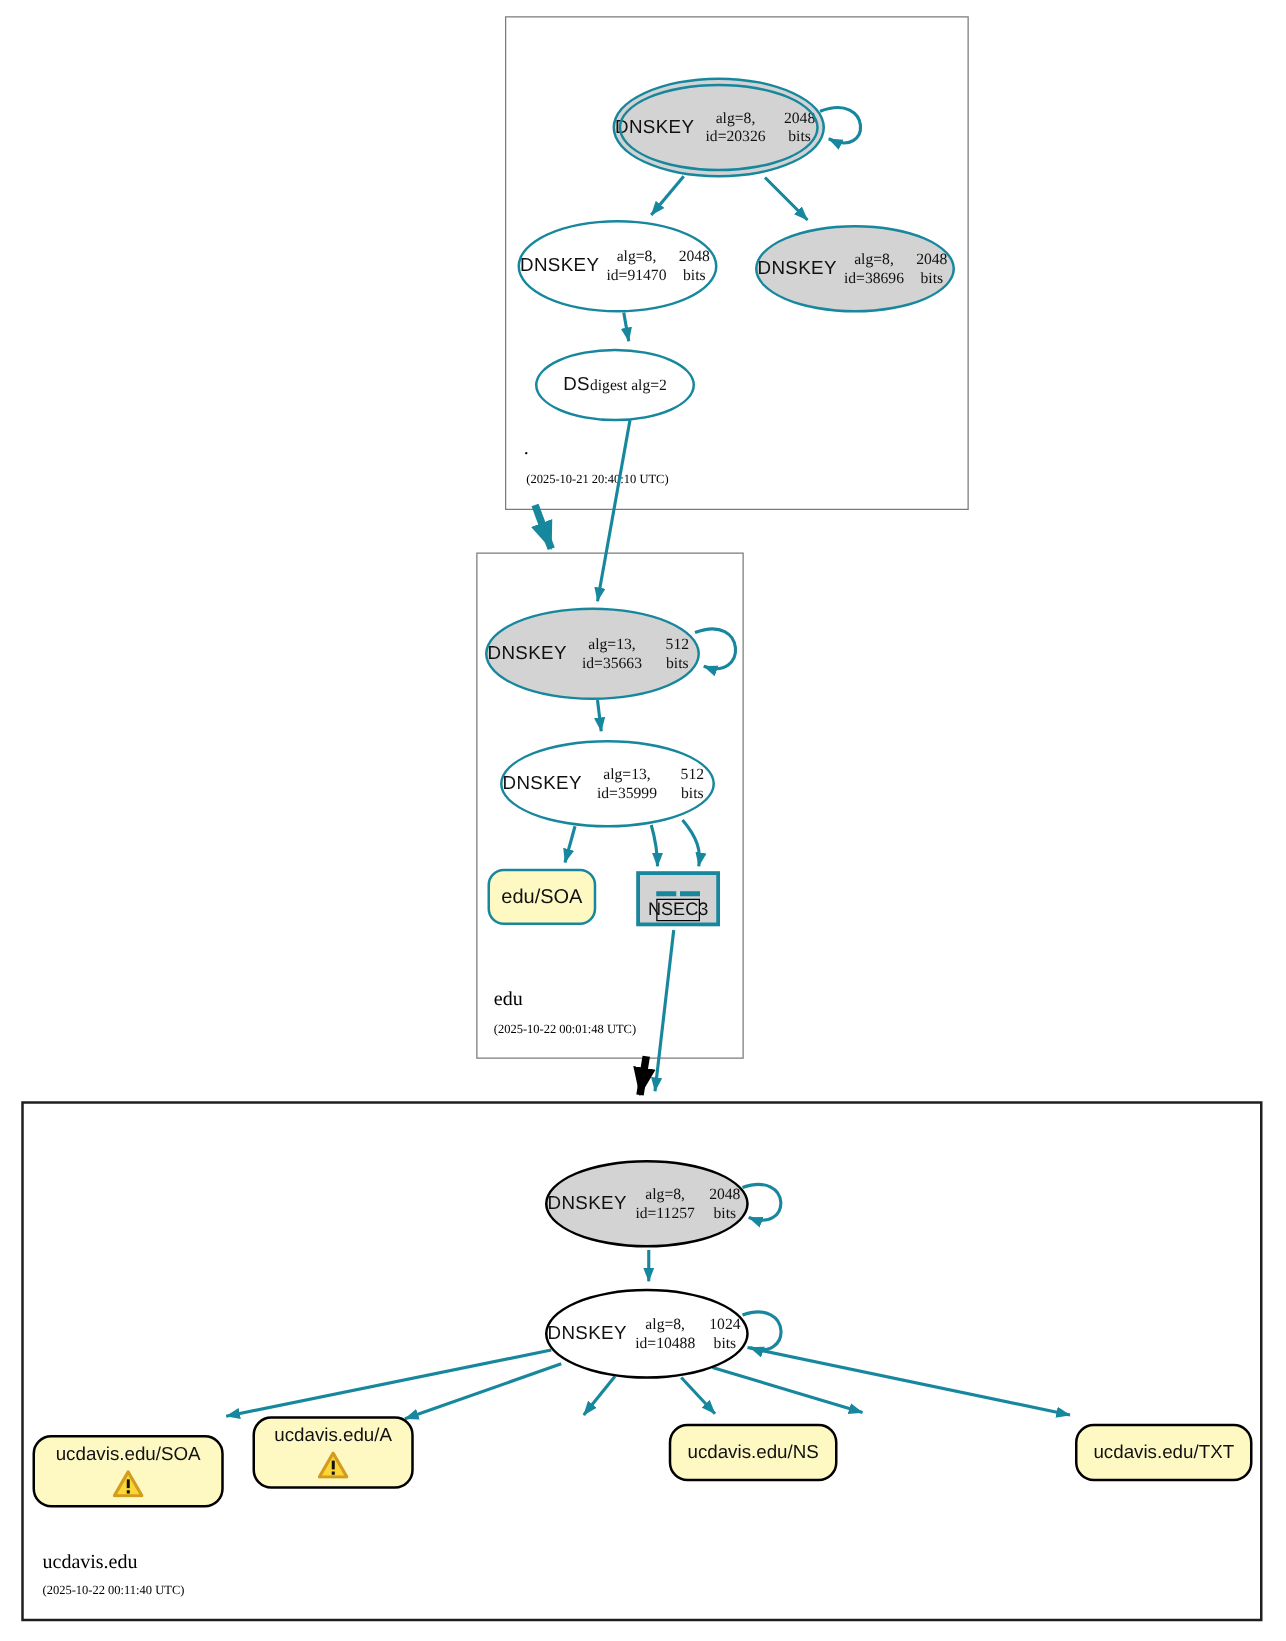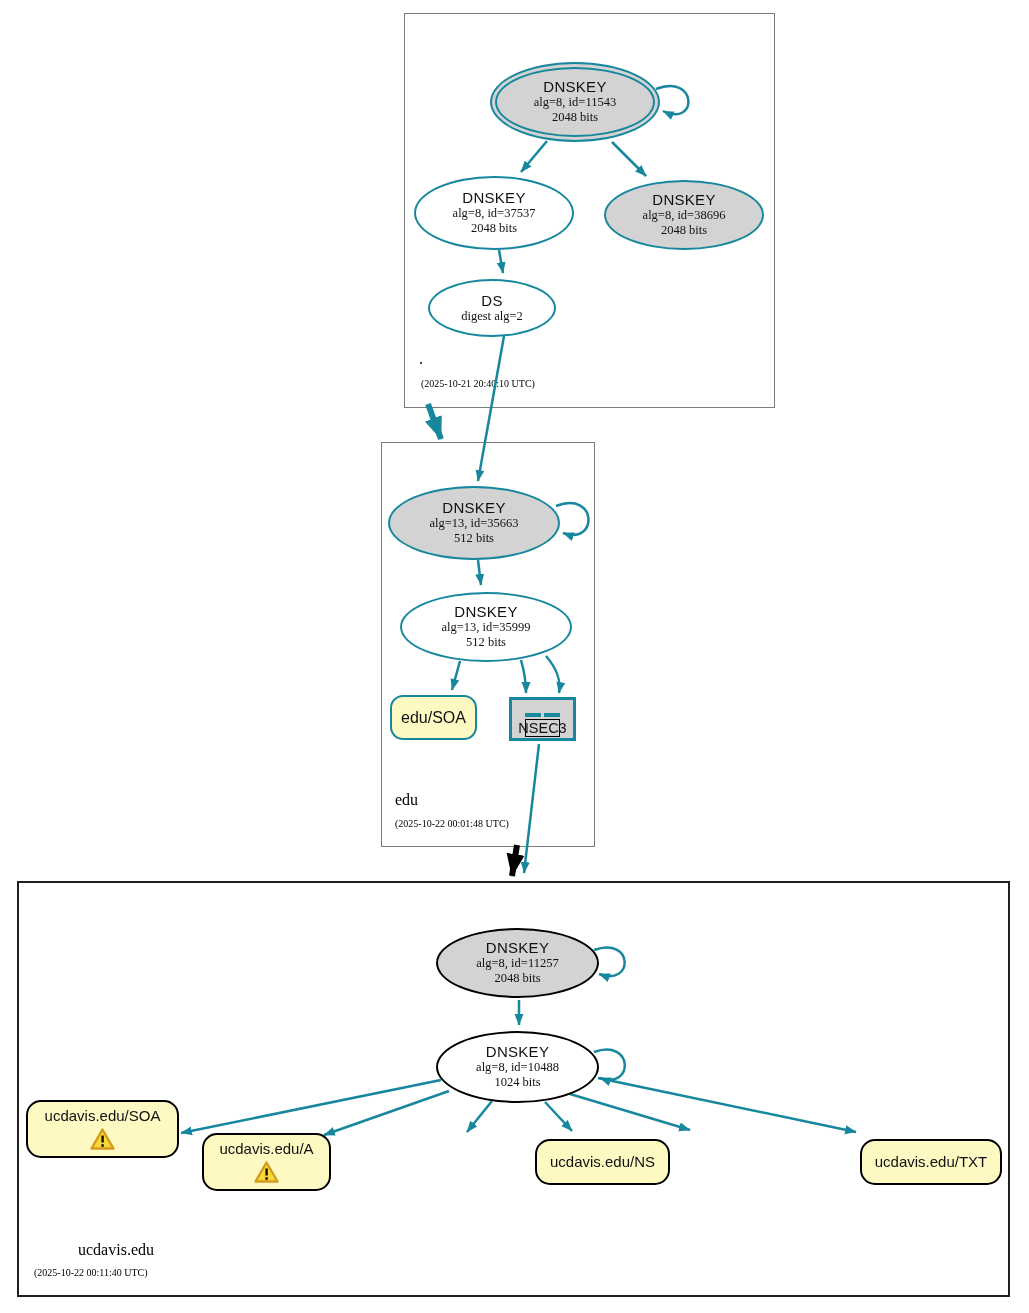--- a/index.html
+++ b/index.html
@@ -14,21 +14,21 @@
   }
   .zbox{position:absolute;box-sizing:border-box;background:transparent;}
   .zbox.light{border:1px solid #7b7b7b;}
   .zbox.dark{border:2px solid #1f1f1f;}
   .zlabel{position:absolute;font-family:"Liberation Serif",serif;font-size:16px;color:#000;white-space:nowrap;}
   .zts{position:absolute;font-family:"Liberation Serif",serif;font-size:10px;color:#000;white-space:nowrap;}
   svg.edges{position:absolute;left:0;top:0;pointer-events:none;}
 
   .el{
     position:absolute;box-sizing:border-box;border-radius:50%;
-    display:flex;flex-direction:column;align-items:center;justify-content:center;
+    display:flex;flex-direction:row;align-items:center;justify-content:center;
     text-align:center;border:2px solid var(--teal);
   }
   .el.double::before{
     content:"";position:absolute;inset:3px;border:2px solid var(--teal);border-radius:50%;
   }
   .fill-gray{background:var(--gray);}
   .fill-white{background:#ffffff;}
   .b-black{border-color:#000;border-width:2px;}
   .nt{font-size:15px;line-height:1.05;letter-spacing:.3px;}
   .nd{font-family:"Liberation Serif",serif;font-size:12.5px;line-height:1.18;}
@@ -59,21 +59,21 @@
 <div class="canvas">
 
   <div class="zbox light" style="left:404px;top:13px;width:371px;height:395px;"></div>
   <div class="zbox light" style="left:381px;top:442px;width:214px;height:405px;"></div>
   <div class="zbox dark" style="left:17px;top:881px;width:993px;height:416px;"></div>
 
   <div class="zlabel" style="left:419px;top:350px;">.</div>
   <div class="zts" style="left:421px;top:378px;">(2025-10-21 20:40:10 UTC)</div>
   <div class="zlabel" style="left:395px;top:791px;">edu</div>
   <div class="zts" style="left:395px;top:818px;">(2025-10-22 00:01:48 UTC)</div>
-  <div class="zlabel" style="left:34px;top:1241px;margin-left:44px;">ucdavis.edu</div>
+  <div class="zlabel" style="left:34px;top:1241px;">ucdavis.edu</div>
   <div class="zts" style="left:34px;top:1267px;">(2025-10-22 00:11:40 UTC)</div>
 
   <svg class="edges" width="1029" height="1313" viewBox="0 0 1029 1313">
     <defs>
       <marker id="at" markerUnits="userSpaceOnUse" markerWidth="12" markerHeight="10" refX="11" refY="5" orient="auto">
         <path d="M0,0.5 L11.5,5 L0,9.5 Z" fill="#17879E"></path>
       </marker>
       <marker id="atb" markerUnits="userSpaceOnUse" markerWidth="24" markerHeight="20" refX="22" refY="10" orient="auto">
         <path d="M0,1 L23,10 L0,19 Z" fill="#17879E"></path>
       </marker>
@@ -103,26 +103,26 @@
     <path d="M 441,1080 L 181,1133" fill="none" stroke="#17879E" stroke-width="2.5" marker-end="url(#at)"></path>
     <path d="M 449,1091 L 324,1135" fill="none" stroke="#17879E" stroke-width="2.5" marker-end="url(#at)"></path>
     <path d="M 492,1101 L 467,1132" fill="none" stroke="#17879E" stroke-width="2.5" marker-end="url(#at)"></path>
     <path d="M 545,1102 L 572,1131" fill="none" stroke="#17879E" stroke-width="2.5" marker-end="url(#at)"></path>
     <path d="M 570,1094 L 690,1130" fill="none" stroke="#17879E" stroke-width="2.5" marker-end="url(#at)"></path>
     <path d="M 598,1078 L 856,1132" fill="none" stroke="#17879E" stroke-width="2.5" marker-end="url(#at)"></path>
   </svg>
 
   <div class="el double fill-gray" style="left:490px;top:62px;width:170px;height:80px;">
     <div class="nt">DNSKEY</div>
-    <div class="nd">alg=8, id=11543</div>
+    <div class="nd">alg=8, id=20326</div>
     <div class="nd">2048 bits</div>
   </div>
   <div class="el fill-white" style="left:414px;top:176px;width:160px;height:74px;">
     <div class="nt">DNSKEY</div>
-    <div class="nd">alg=8, id=37537</div>
+    <div class="nd">alg=8, id=91470</div>
     <div class="nd">2048 bits</div>
   </div>
   <div class="el fill-gray" style="left:604px;top:180px;width:160px;height:70px;">
     <div class="nt">DNSKEY</div>
     <div class="nd">alg=8, id=38696</div>
     <div class="nd">2048 bits</div>
   </div>
   <div class="el fill-white" style="left:428px;top:279px;width:128px;height:58px;">
     <div class="nt">DS</div>
     <div class="nd">digest alg=2</div>
@@ -153,21 +153,21 @@
     <div class="nt">DNSKEY</div>
     <div class="nd">alg=8, id=11257</div>
     <div class="nd">2048 bits</div>
   </div>
   <div class="el fill-white b-black" style="left:436px;top:1031px;width:163px;height:72px;">
     <div class="nt">DNSKEY</div>
     <div class="nd">alg=8, id=10488</div>
     <div class="nd">1024 bits</div>
   </div>
 
-  <div class="rec" style="left:26px;top:1100px;width:153px;height:58px;">
+  <div class="rec" style="left:26px;top:1148px;width:153px;height:58px;">
     <span>ucdavis.edu/SOA</span>
     <svg class="warn" width="25" height="22" viewBox="0 0 25 22">
       <path d="M12.5 1.5 L23.5 20.5 L1.5 20.5 Z" fill="#FAD737" stroke="#D29C1E" stroke-width="2.4" stroke-linejoin="round"></path>
       <rect x="11.4" y="7.5" width="2.4" height="7" fill="#111"></rect>
         <rect x="11.4" y="16.2" width="2.4" height="2.6" fill="#111"></rect>
     </svg>
   </div>
   <div class="rec" style="left:202px;top:1133px;width:129px;height:58px;">
     <span>ucdavis.edu/A</span>
     <svg class="warn" width="25" height="22" viewBox="0 0 25 22">

